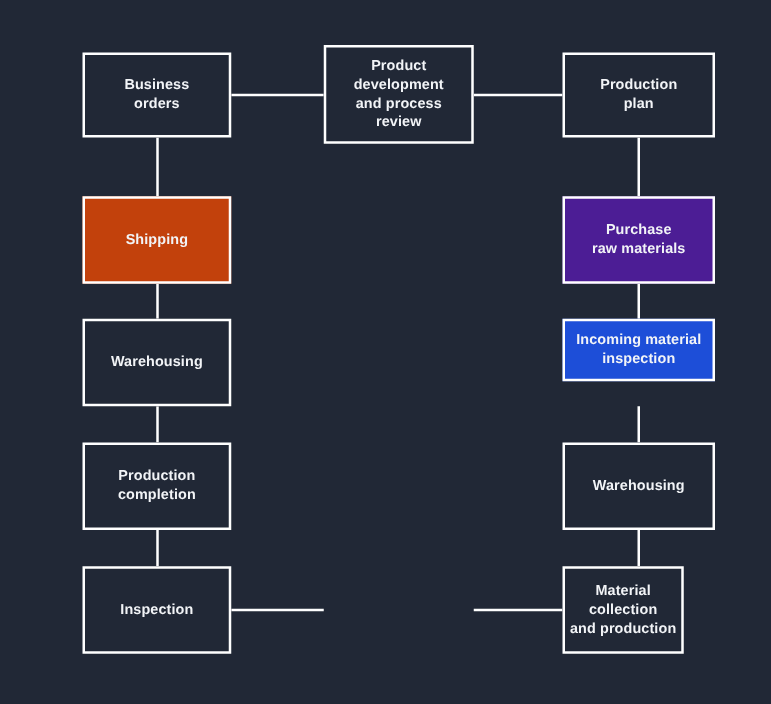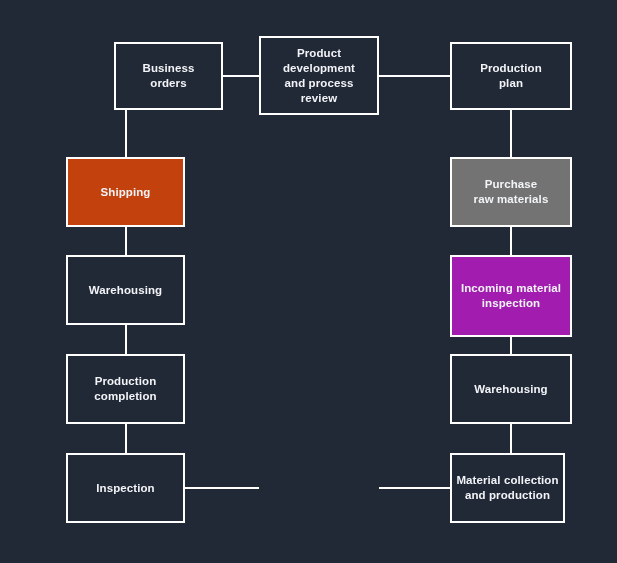--- a/index.html
+++ b/index.html
@@ -60,33 +60,33 @@
     <div class="connector v" style="background: rgb(255, 255, 255); left: 125px; top: 110px; height: 47px;"></div>
     <div class="connector v" style="background: rgb(255, 255, 255); left: 510px; top: 110px; height: 47px;"></div>
     <div class="connector v" style="background: rgb(255, 255, 255); left: 125px; top: 227px; height: 28px;"></div>
     <div class="connector v" style="background: rgb(255, 255, 255); left: 510px; top: 227px; height: 28px;"></div>
     <div class="connector v" style="background: rgb(255, 255, 255); left: 125px; top: 325px; height: 29px;"></div>
     <div class="connector v" style="background: rgb(255, 255, 255); left: 510px; top: 325px; height: 29px;"></div>
     <div class="connector v" style="background: rgb(255, 255, 255); left: 125px; top: 424px; height: 29px;"></div>
     <div class="connector v" style="background: rgb(255, 255, 255); left: 510px; top: 424px; height: 29px;"></div>
     <div class="connector h" style="background: rgb(255, 255, 255); left: 185px; top: 487px; width: 74px;"></div>
     <div class="connector h" style="background: rgb(255, 255, 255); left: 379px; top: 487px; width: 71px;"></div>
-    <div class="node" style="left: 66px; top: 42px; width: 109px; height: 68px; border-color: rgb(255, 255, 255); color: rgb(242, 244, 247); background: rgb(33, 40, 54); margin-left: 48px;"><span class="node-label">Business
+    <div class="node" style="left: 66px; top: 42px; width: 119px; height: 68px; border-color: rgb(255, 255, 255); color: rgb(242, 244, 247); background: rgb(33, 40, 54);"><span class="node-label">Business
 orders</span></div>
     <div class="node" style="left: 259px; top: 36px; width: 120px; height: 79px; border-color: rgb(255, 255, 255); color: rgb(242, 244, 247); background: rgb(33, 40, 54);"><span class="node-label">Product
 development
 and process
 review</span></div>
     <div class="node" style="left: 450px; top: 42px; width: 122px; height: 68px; border-color: rgb(255, 255, 255); color: rgb(242, 244, 247); background: rgb(33, 40, 54);"><span class="node-label">Production
 plan</span></div>
     <div class="node" style="left: 66px; top: 157px; width: 119px; height: 70px; border-color: rgb(255, 255, 255); color: rgb(242, 244, 247); background: #c2410c;"><span class="node-label">Shipping</span></div>
-    <div class="node" style="left: 450px; top: 157px; width: 122px; height: 70px; border-color: rgb(255, 255, 255); color: rgb(242, 244, 247); background: #737373;"><span class="node-label">Purchase
+    <div class="node" style="left: 450px; top: 157px; width: 122px; height: 70px; border-color: rgb(255, 255, 255); color: rgb(242, 244, 247); background: #4c1d95;"><span class="node-label">Purchase
 raw materials</span></div>
     <div class="node" style="left: 66px; top: 255px; width: 119px; height: 70px; border-color: rgb(255, 255, 255); color: rgb(242, 244, 247); background: rgb(33, 40, 54);"><span class="node-label">Warehousing</span></div>
-    <div class="node" style="left: 450px; top: 255px; width: 122px; height: 82px; border-color: rgb(255, 255, 255); color: rgb(242, 244, 247); background: #a21caf;"><span class="node-label">Incoming material
+    <div class="node" style="left: 450px; top: 255px; width: 122px; height: 50px; border-color: rgb(255, 255, 255); color: rgb(242, 244, 247); background: #1d4ed8;"><span class="node-label">Incoming material
 inspection</span></div>
     <div class="node" style="left: 66px; top: 354px; width: 119px; height: 70px; border-color: rgb(255, 255, 255); color: rgb(242, 244, 247); background: rgb(33, 40, 54);"><span class="node-label">Production
 completion</span></div>
     <div class="node" style="left: 450px; top: 354px; width: 122px; height: 70px; border-color: rgb(255, 255, 255); color: rgb(242, 244, 247); background: rgb(33, 40, 54);"><span class="node-label">Warehousing</span></div>
     <div class="node" style="left: 66px; top: 453px; width: 119px; height: 70px; border-color: rgb(255, 255, 255); color: rgb(242, 244, 247); background: rgb(33, 40, 54);"><span class="node-label">Inspection</span></div>
-    <div class="node" style="left: 450px; top: 453px; width: 115px; height: 70px; border-color: rgb(255, 255, 255); color: rgb(242, 244, 247); background: rgb(33, 40, 54);"><span class="node-label">Material collection
+    <div class="node" style="left: 450px; top: 453px; width: 97px; height: 70px; border-color: rgb(255, 255, 255); color: rgb(242, 244, 247); background: rgb(33, 40, 54);"><span class="node-label">Material collection
 and production</span></div>
   </div>
 
 </body></html>

